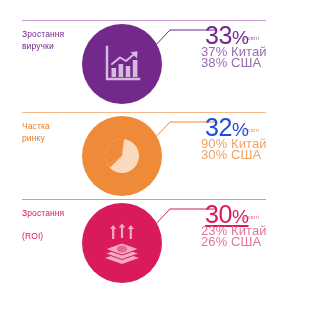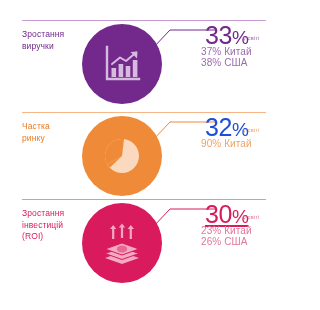--- a/index.html
+++ b/index.html
@@ -82,21 +82,21 @@
     position: absolute;
     left: 243px;
     top: 15px;
     font-size: 5.6px;
     letter-spacing: 0.2px;
   }
   .subs {
     position: absolute;
     left: 201px;
     top: 27px;
-    font-size: 10px;
+    font-size: 13px;
     line-height: 10.5px;
     letter-spacing: 0.1px;
   }
   .sub-line {
     display: block;
     white-space: nowrap;
   }
 </style>
 </head>
 <body>
@@ -155,28 +155,29 @@
         </svg>
       </div>
     </div>
     <svg class="leader" id="ld1" viewBox="0 0 68 26" aria-hidden="true">
       <path d="M2,24 L20,5 L66,5" fill="none" stroke="#EF8B38" stroke-width="1"></path>
     </svg>
     <div class="pct" id="pct1" style="color: #1d4ed8;"><span>32</span><span class="pct-sign">%</span></div>
     <div class="world" id="wld1" style="color: rgb(240, 162, 101);">у світі</div>
     <div class="subs" id="sub1" style="color: rgb(240, 162, 101);">
       <span class="sub-line">90% Китай</span>
+      <span class="sub-line">30% США</span>
     </div>
   </div>
 
   <div class="section" id="sec2" style="top:199px;">
     <div class="divider" id="div2" style="background: rgb(236, 143, 174);"></div>
     <div class="label" id="lab2" style="color: rgb(217, 26, 92);">
       <span>Зростання</span><br>
-      <span>інвестицій</span><br>
+      <br>
       <span>(ROI)</span>
     </div>
     <div class="circle" id="cir2" style="background: rgb(217, 26, 92);">
       <div class="icon-wrap">
         <svg width="46" height="46" viewBox="0 0 46 46" aria-hidden="true">
           <g id="ic2arrows" fill="#F3A9C1">
             <path d="M11,9 L14.2,5 L17.4,9 L15.3,9 L15.3,19 L13.1,19 L13.1,9 Z"></path>
             <path d="M19.8,7.5 L23,3.5 L26.2,7.5 L24.1,7.5 L24.1,18 L21.9,18 L21.9,7.5 Z"></path>
             <path d="M28.6,9 L31.8,5 L35,9 L32.9,9 L32.9,19 L30.7,19 L30.7,9 Z"></path>
           </g>

